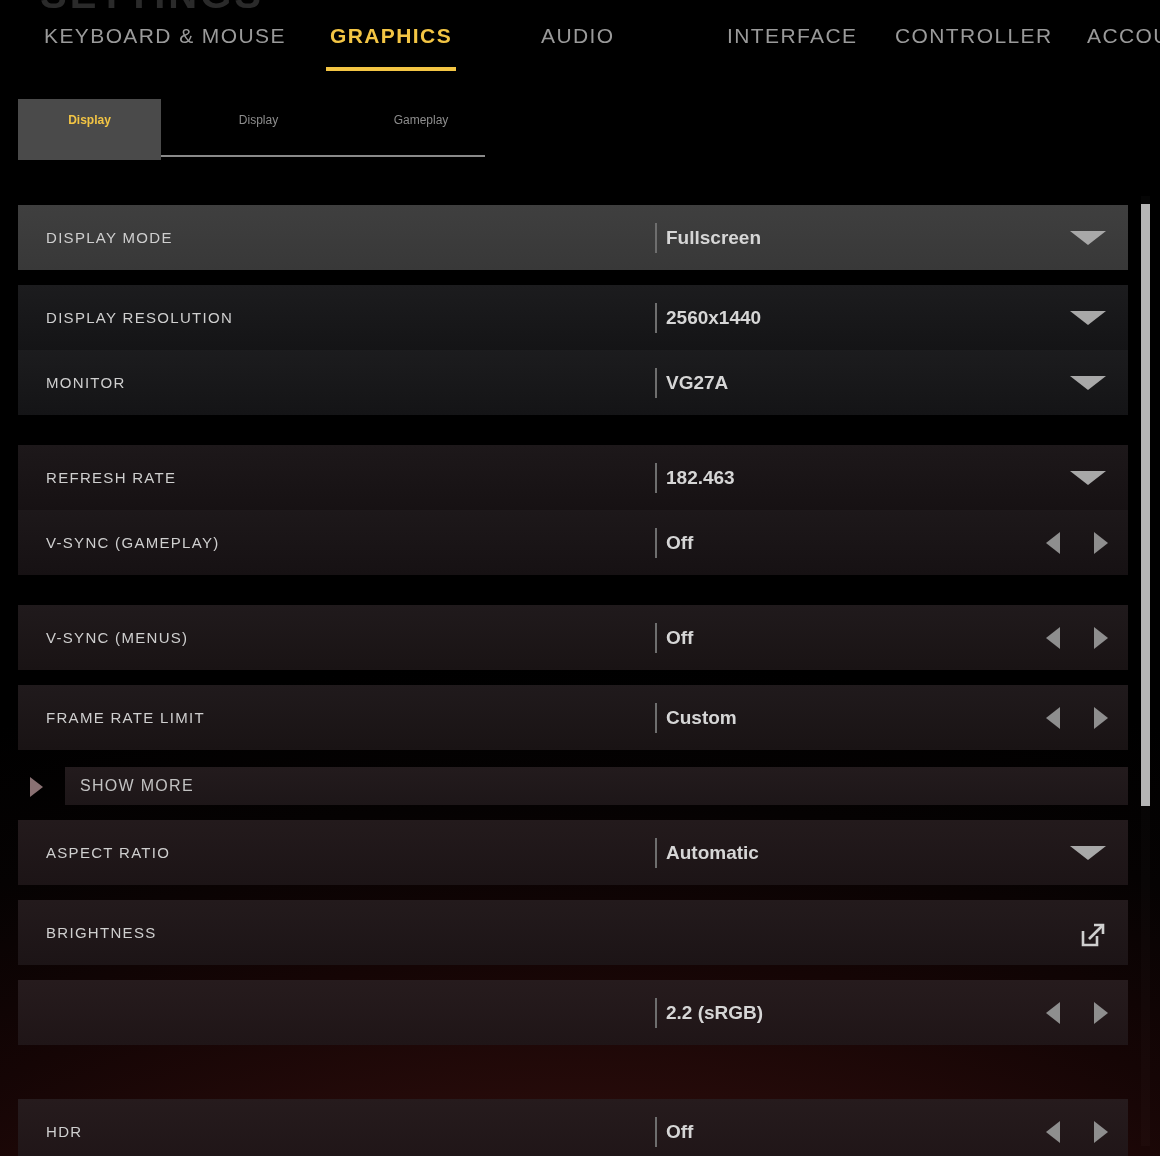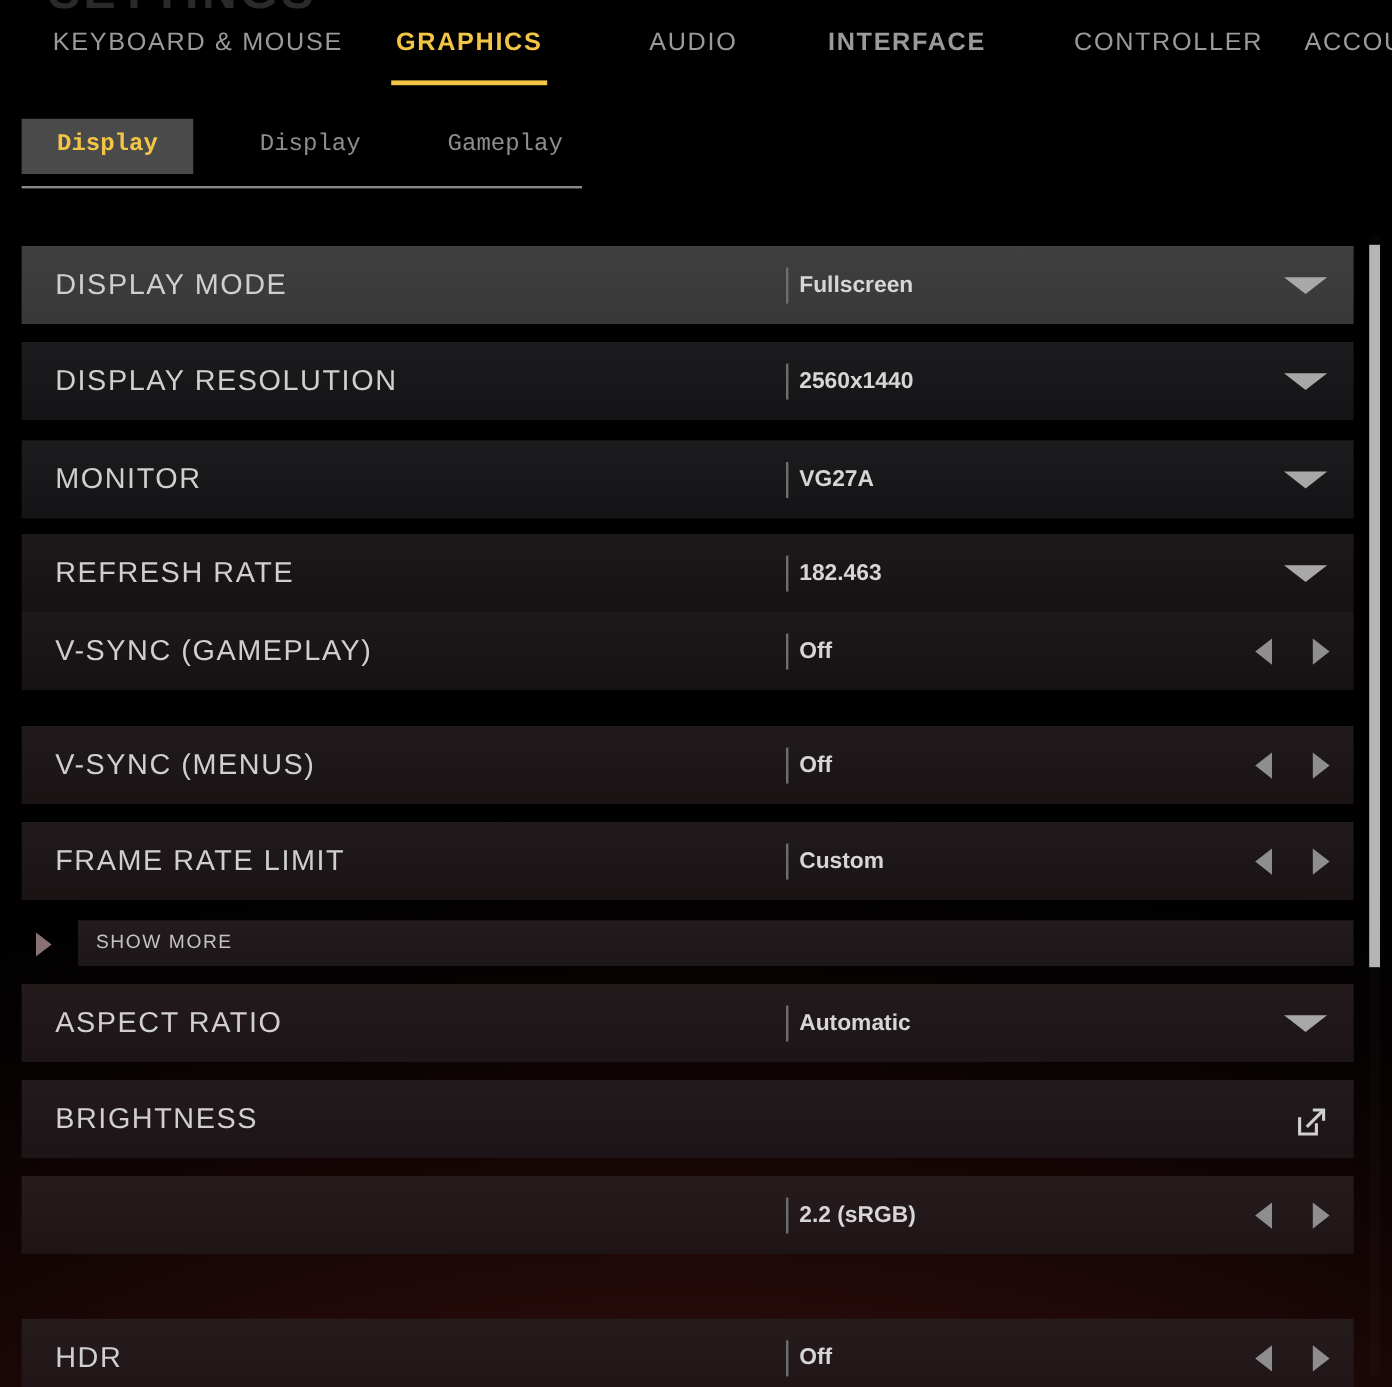--- a/index.html
+++ b/index.html
@@ -38,23 +38,23 @@
   .tab.active { color:#f3c544; font-weight:700; }
   .tab.active::after {
     content:""; position:absolute; left:-4px; right:-4px; bottom:-17px;
     height:4px; background:#f3c544;
   }
   
   .subtabs {
     position:absolute; left:18px; top:99px; width:467px; height:58px;
   }
   .subtab {
-    position:absolute; top:0; height:46px; line-height:43px;
-    font-size:20px; color:#8d8d8d; text-align:center;
-    font-family:Liberation Mono, monospace;
+    position:absolute; top:0; height:61px; line-height:43px;
+    font-size:12px; color:#8d8d8d; text-align:center;
+    font-family:Liberation Sans, sans-serif;
   }
   .subtab.active {
     background:#4a4a4a; color:#f3c544; font-weight:700;
   }
   .subtab-underline {
     position:absolute; left:0; bottom:0; width:467px; height:2px;
     background:#8a8a8a;
   }
   
   .list { position:absolute; left:0; top:190px; width:1160px; }
@@ -67,21 +67,21 @@
   }
   .row.selected .row-bg {
     background:linear-gradient(180deg,#3f3f3f 0%,#383838 100%);
   }
   .row.tint1 .row-bg { background:linear-gradient(180deg,#1d181a 0%,#161113 100%); }
   .row.tint2 .row-bg { background:linear-gradient(180deg,#201a1c 0%,#191314 100%); }
   .row.tint3 .row-bg { background:linear-gradient(180deg,#231a1c 0%,#1c1416 100%); }
   .row.tint4 .row-bg { background:linear-gradient(180deg,#261b1d 0%,#1f1517 100%); }
   .label {
     position:absolute; left:28px; top:0; height:65px; line-height:65px;
-    font-size:24px; letter-spacing:1.3px; color:#cfcfcf;
+    font-size:15px; letter-spacing:1.3px; color:#cfcfcf;
     font-family:"Liberation Sans", sans-serif;
   }
   .divider {
     position:absolute; left:637px; top:18px; width:2px; height:30px;
     background:#6e6e6e;
   }
   .value {
     position:absolute; left:648px; top:0; height:55px; line-height:65px;
     font-size:19px; font-weight:700; color:#d6d6d6;
     font-family:"Liberation Sans", sans-serif;
@@ -150,21 +150,21 @@
 <body>
 
 <div id="screen">
 
   <div class="page-title">SETTINGS</div>
 
   <div class="tabbar">
       <div class="tab" style="left: 44px;">KEYBOARD &amp; MOUSE</div>
       <div class="tab active" style="left: 330px;">GRAPHICS</div>
       <div class="tab" style="left: 541px;">AUDIO</div>
-      <div class="tab" style="left: 690px; font-weight: bold;">INTERFACE</div>
+      <div class="tab" style="left: 727px;">INTERFACE</div>
       <div class="tab" style="left: 895px;">CONTROLLER</div>
       <div class="tab" style="left: 1087px;">ACCOUNT</div>
     </div>
 
   <div class="subtabs">
     <div class="subtab-underline"></div>
   <div class="subtab active" style="left: 0px; width: 143px;">Display</div>
       <div class="subtab" style="left: 172px; width: 137px;">Display</div>
       <div class="subtab" style="left: 328px; width: 150px;">Gameplay</div>
     </div>
@@ -181,21 +181,21 @@
       </div>
       <div class="row" style="top: 95px;">
         <div class="row-bg"></div>
         <div class="label">DISPLAY RESOLUTION</div>
         <div class="divider"></div>
         <div class="value">2560x1440</div>
         <div class="ctl caret-down">
           <i></i>
         </div>
       </div>
-      <div class="row" style="top: 177px;">
+      <div class="row" style="top: 160px;">
         <div class="row-bg"></div>
         <div class="label">MONITOR</div>
         <div class="divider"></div>
         <div class="value">VG27A</div>
         <div class="ctl caret-down">
           <i></i>
         </div>
       </div>
       <div class="row tint1" style="top: 255px;">
         <div class="row-bg"></div>

